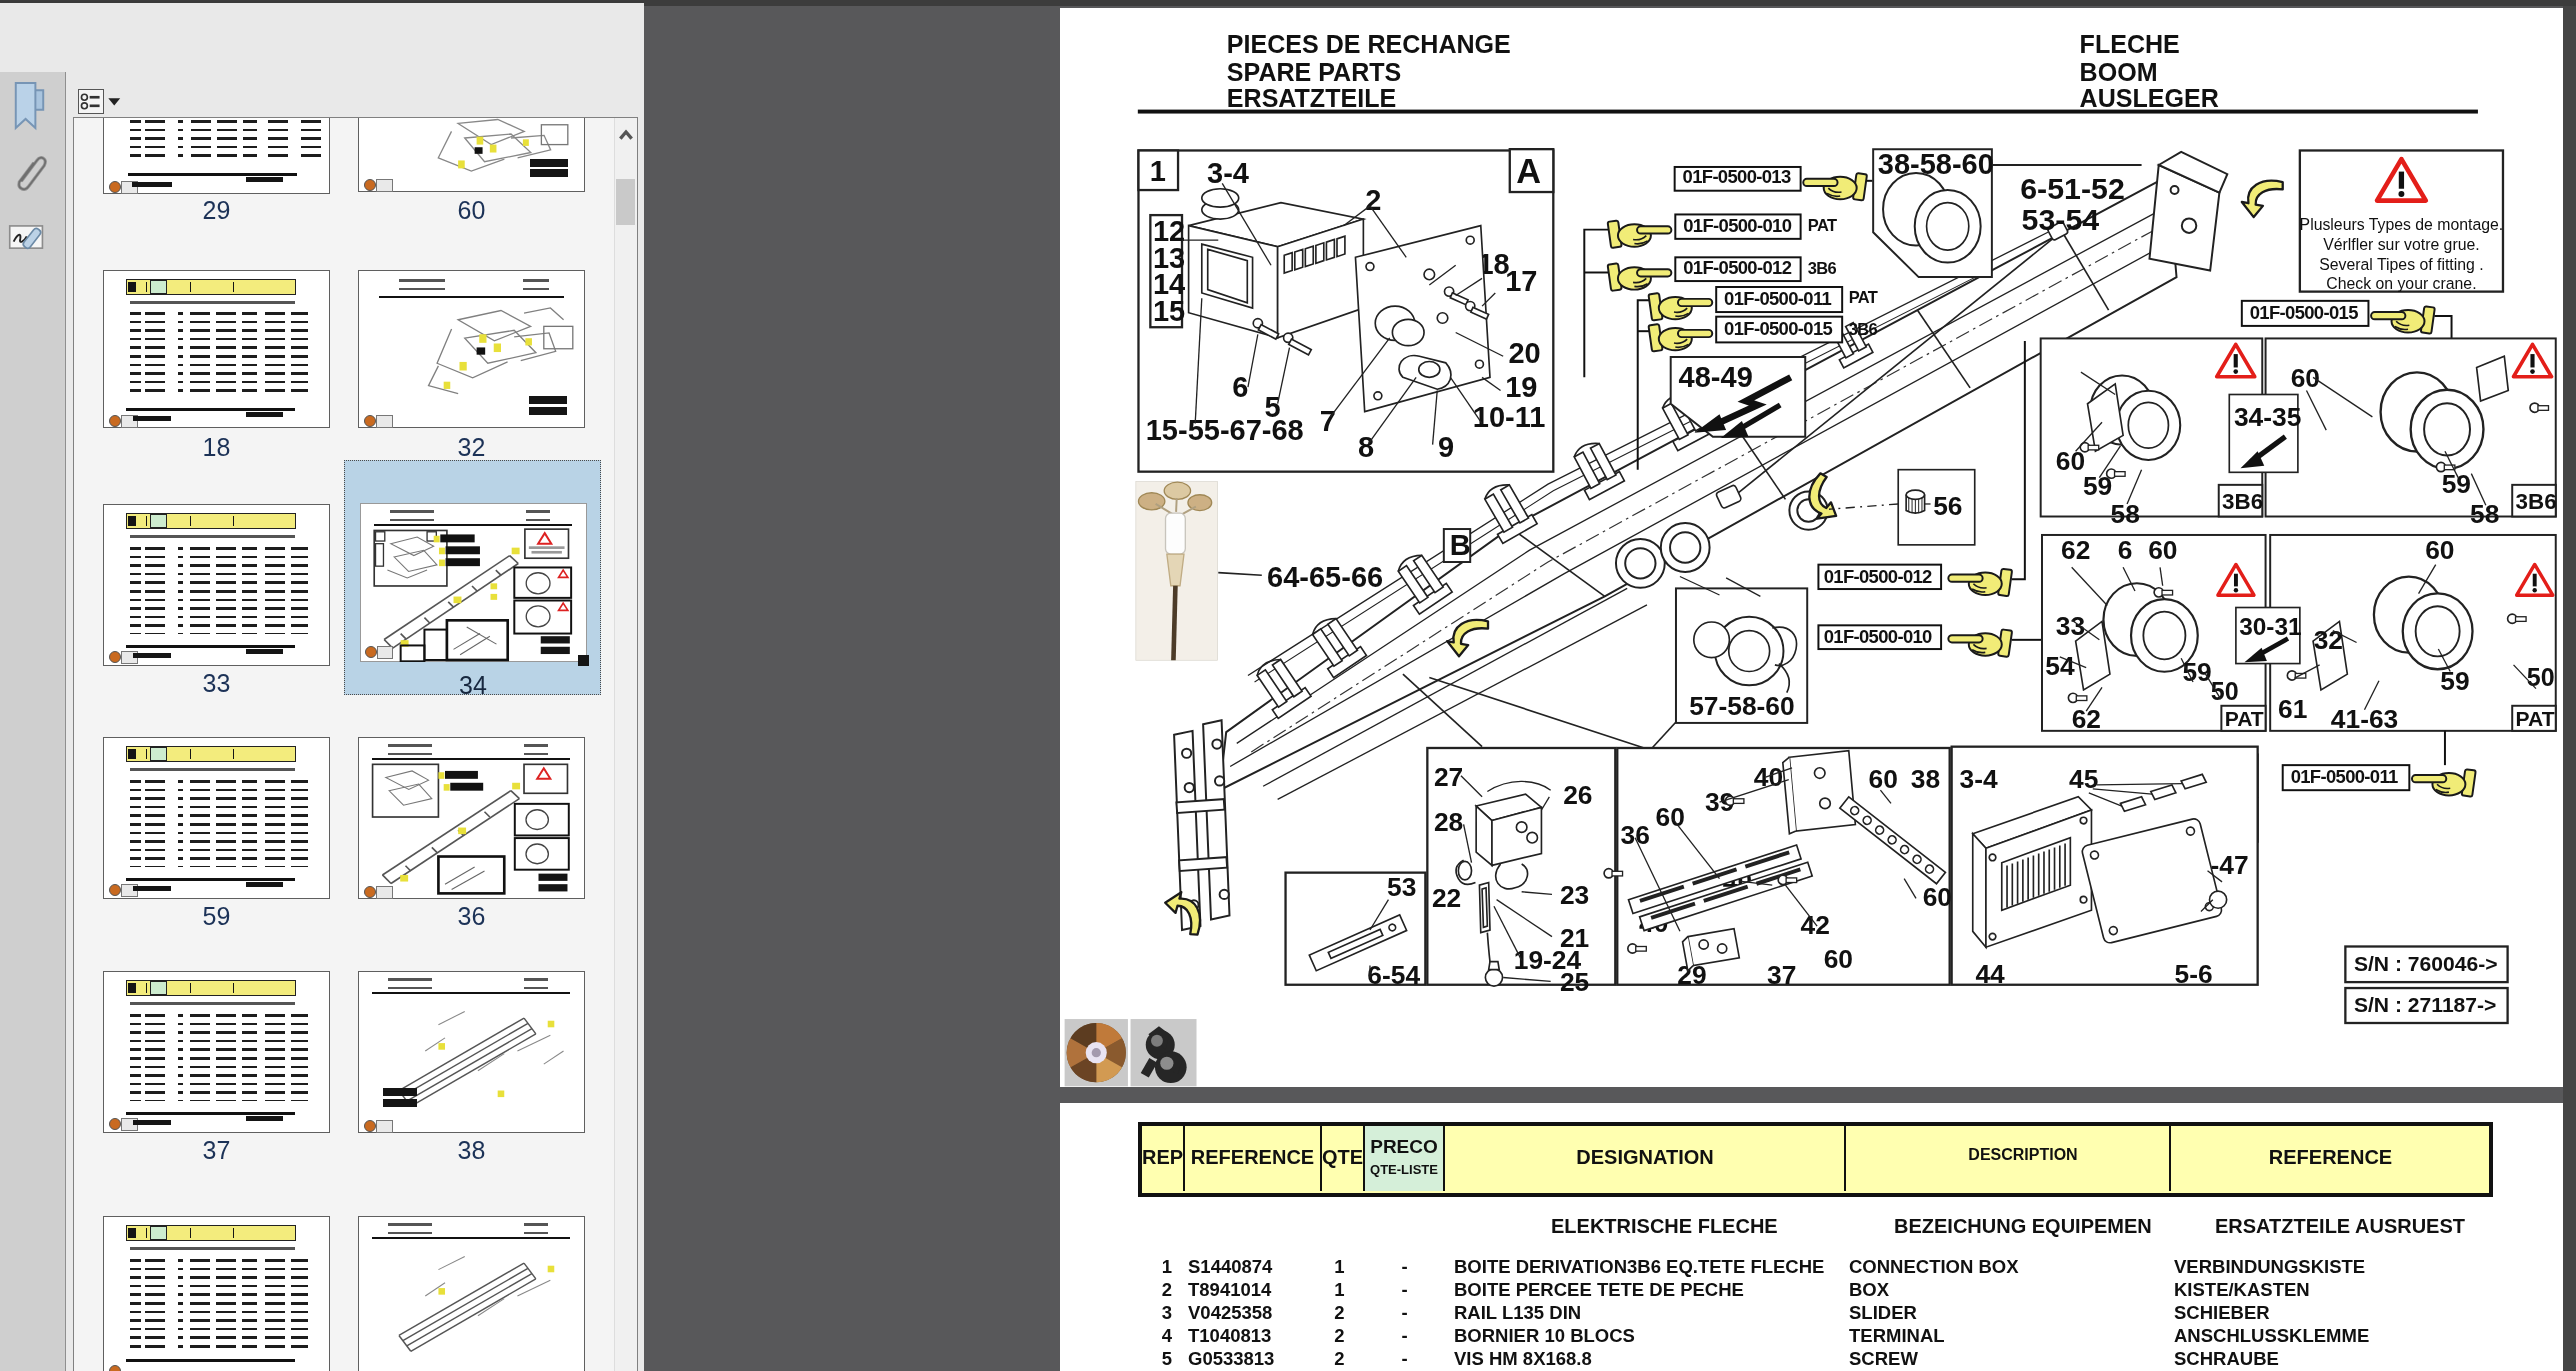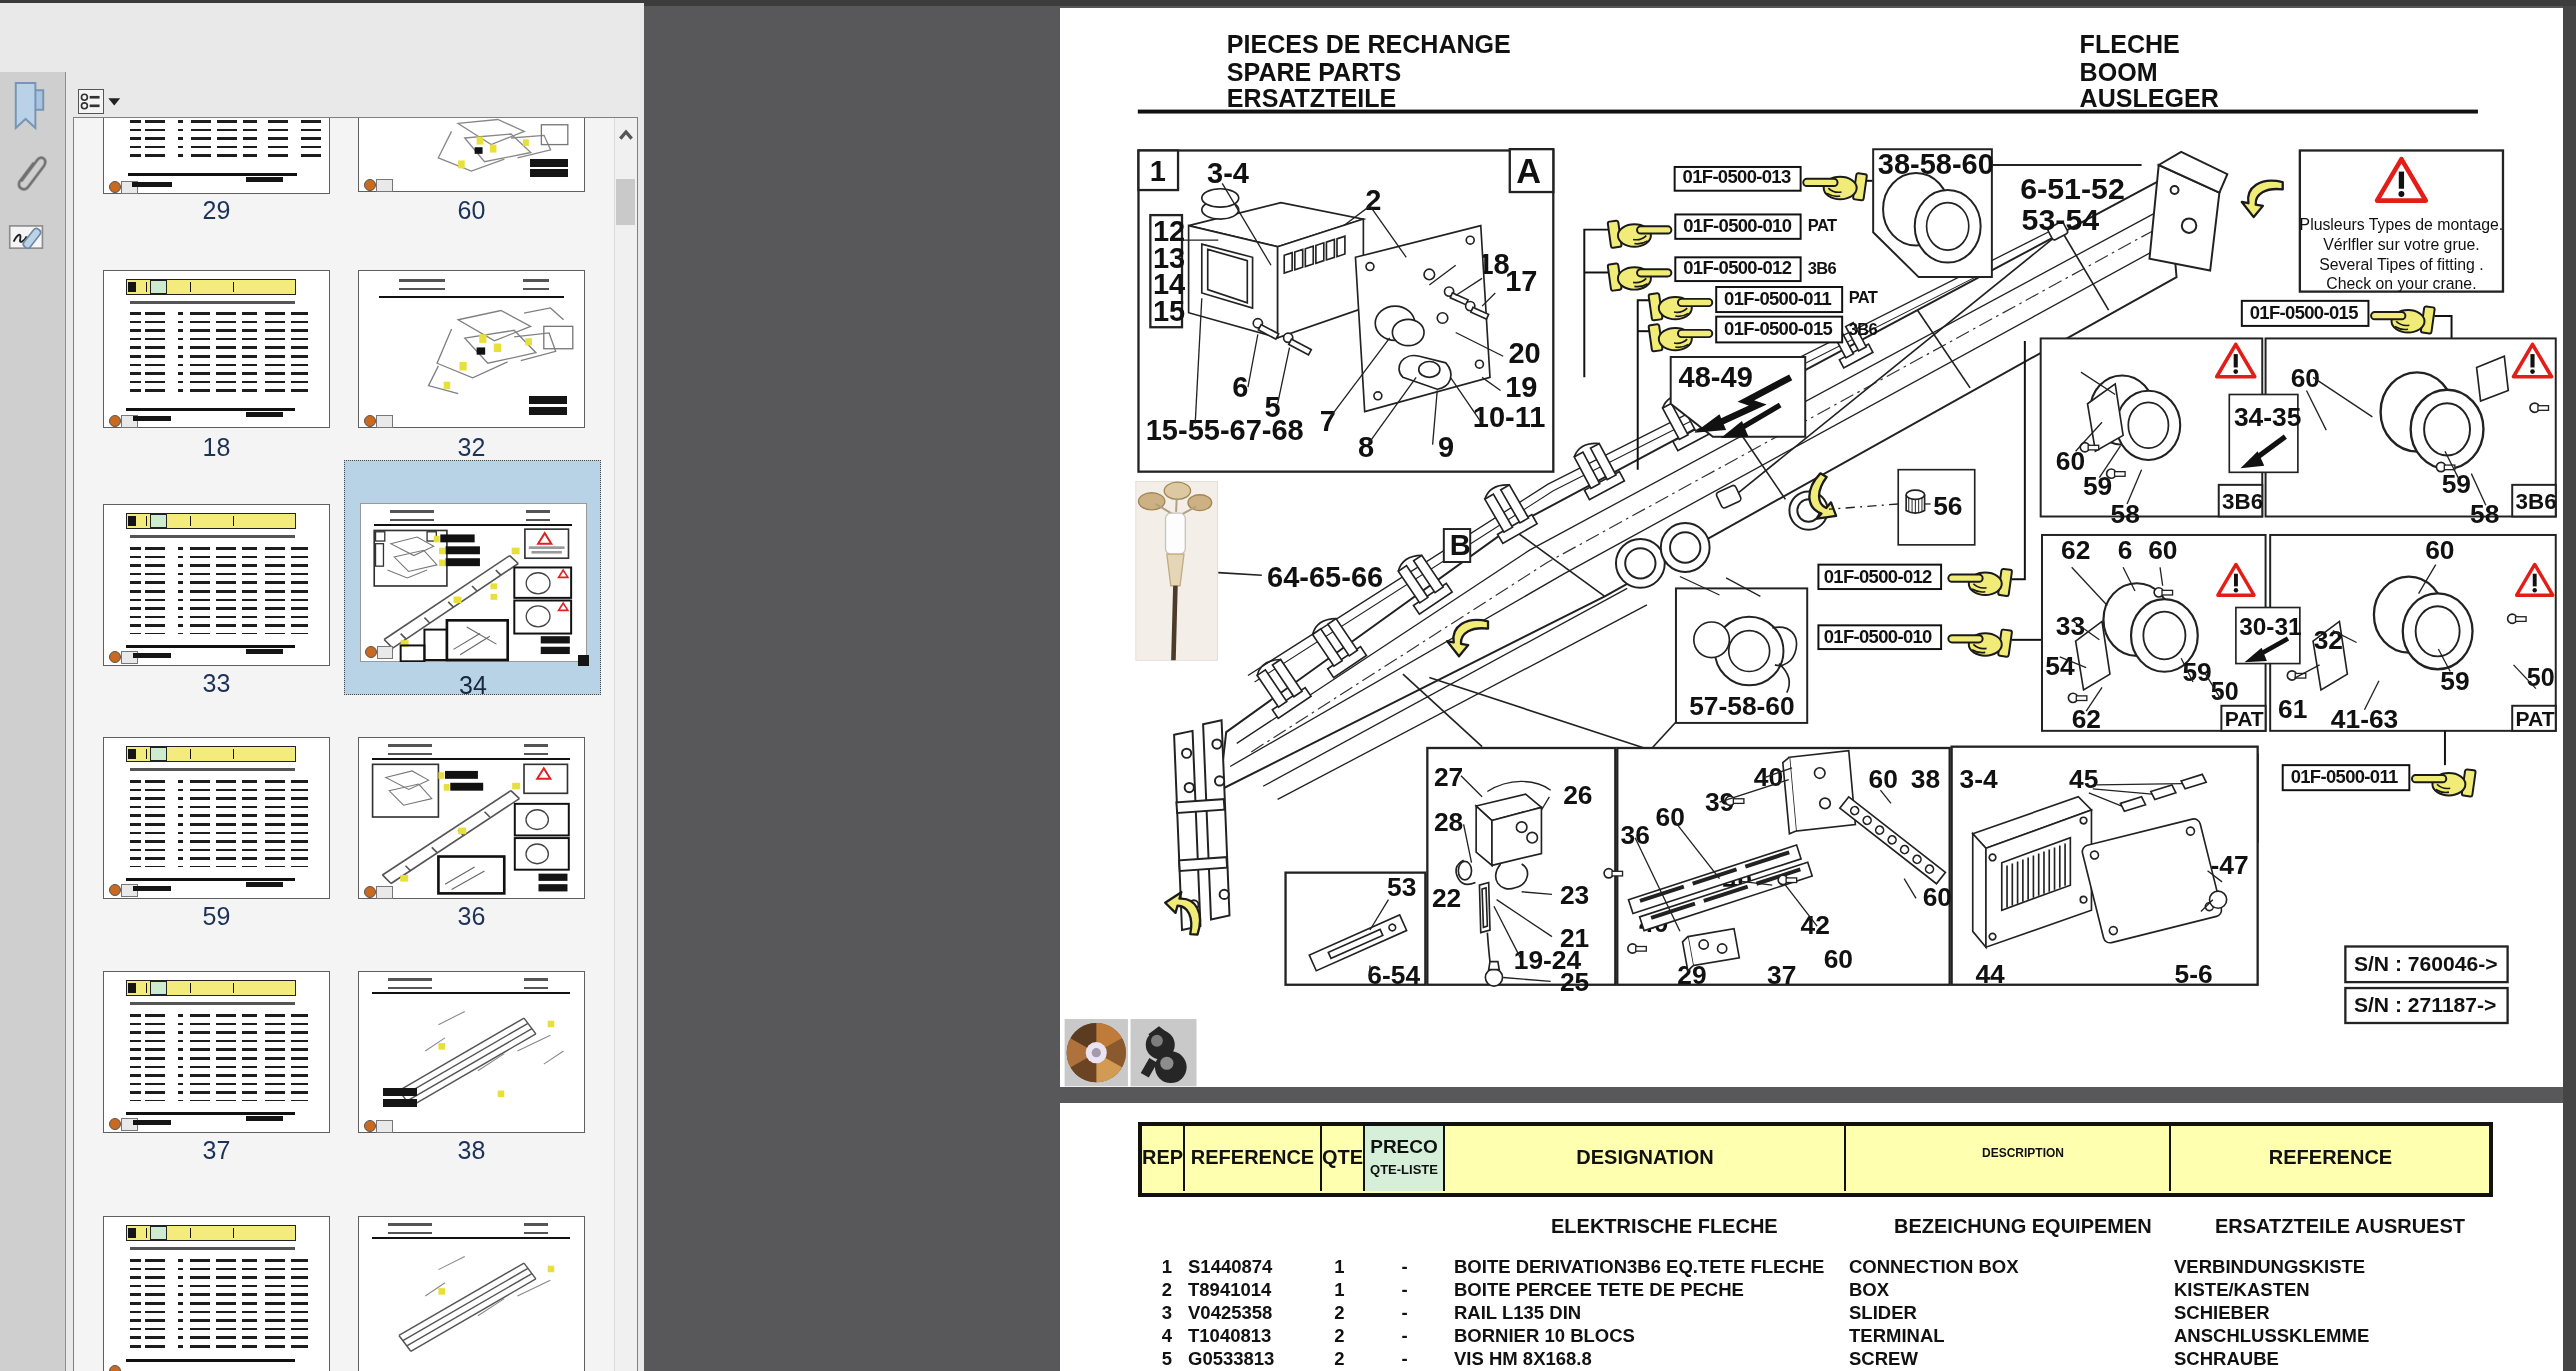--- a/index.html
+++ b/index.html
@@ -1175,21 +1175,21 @@
     <div class="abs" style="left:223px;top:0;width:78px;height:65px;background:#d5efd9;"></div>
     <div class="abs" style="left:301px;top:0;width:2px;height:65px;background:#111;"></div>
     <div class="abs" style="left:702px;top:0;width:2px;height:65px;background:#111;"></div>
     <div class="abs" style="left:1027px;top:0;width:2px;height:65px;background:#111;"></div>
     <div class="abs" style="left:0;top:20px;width:41px;text-align:center;font-size:20px;font-weight:bold;color:#111;">REP</div>
     <div class="abs" style="left:43px;top:20px;width:135px;text-align:center;font-size:20px;font-weight:bold;color:#111;">REFERENCE</div>
     <div class="abs" style="left:180px;top:20px;width:41px;text-align:center;font-size:20px;font-weight:bold;color:#111;">QTE</div>
     <div class="abs" style="left:223px;top:10.6px;width:78px;text-align:center;font-size:19px;font-weight:bold;color:#111;">PRECO</div>
     <div class="abs" style="left:223px;top:36px;width:78px;text-align:center;font-size:13px;font-weight:bold;color:#111;white-space:nowrap;">QTE-LISTE</div>
     <div class="abs" style="left:303px;top:20px;width:400px;text-align:center;font-size:20px;font-weight:bold;color:#111;">DESIGNATION</div>
-    <div class="abs" style="left:704px;top:20px;width:354px;text-align:center;font-size:12px;font-weight:bold;color:#111;">DESCRIPTION</div>
+    <div class="abs" style="left:704px;top:20px;width:354px;text-align:center;font-size:16px;font-weight:bold;color:#111;">DESCRIPTION</div>
     <div class="abs" style="left:1029px;top:20px;width:319px;text-align:center;font-size:20px;font-weight:bold;color:#111;">REFERENCE</div>
   </div>
 
   <div class="abs" style="left:491px;top:112px;width:396px;font-size:20px;font-weight:bold;color:#111;">ELEKTRISCHE FLECHE</div>
   <div class="abs" style="left:834px;top:112px;width:330px;font-size:20px;font-weight:bold;color:#111;">BEZEICHUNG EQUIPEMEN</div>
   <div class="abs" style="left:1155px;top:112px;width:330px;font-size:20px;font-weight:bold;color:#111;">ERSATZTEILE AUSRUEST</div>
 
   <div class="abs" style="left:0;top:152px;width:1503px;font-size:18.5px;font-weight:bold;color:#111;line-height:23px;">
     <div class="abs" style="left:84px;width:28px;text-align:right;">1<br>2<br>3<br>4<br>5<br>6</div>
     <div class="abs" style="left:128px;">S1440874<br>T8941014<br>V0425358<br>T1040813<br>G0533813<br>R8004549</div>

